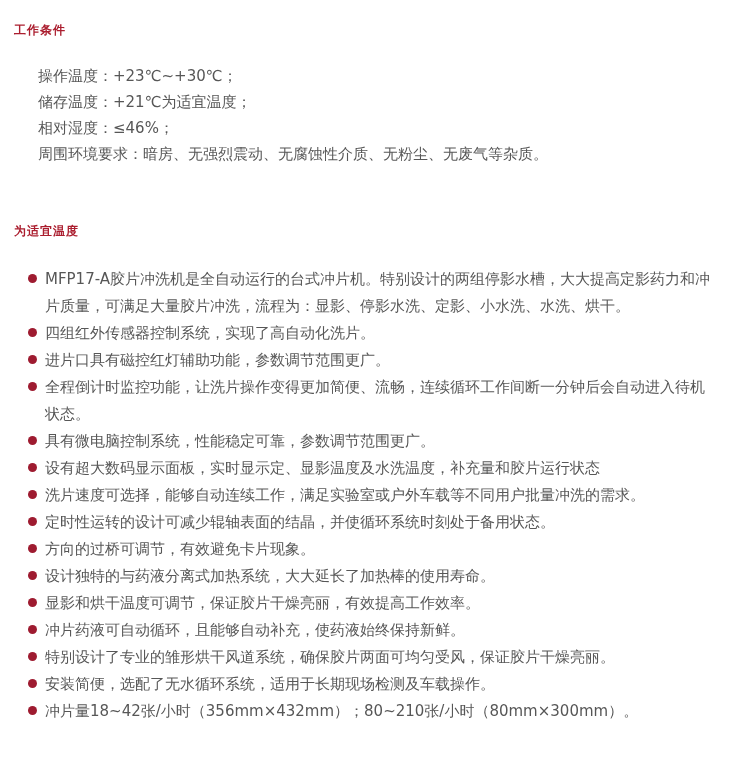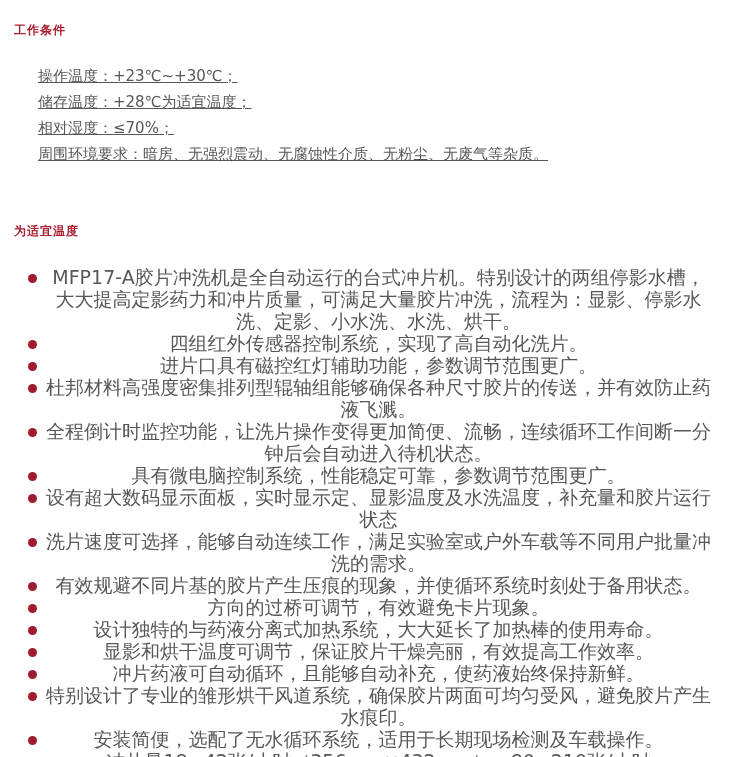--- a/index.html
+++ b/index.html
@@ -28,77 +28,74 @@
     margin:0;
     letter-spacing:1px;
   }
   .cond-lines{
     margin:24px 0 0 24px;
     font-size:15px;
   }
   .cond-line{
     margin:0;
     line-height:26px;
-    text-decoration:underline;
   }
   .section-features{
     margin-top:56px;
   }
   .features{
     list-style:none;
     margin:26px 0 0 0;
     padding:0 0 0 14px;
   }
   .feature-item{
     position:relative;
     padding-left:17px;
-    font-size:19px;
-    line-height:22px;
-    text-align:center;
+    font-size:15px;
+    line-height:27px;
   }
   .dot{
     position:absolute;
     left:0;
     top:8px;
     width:9px;
     height:9px;
     border-radius:50%;
     background:var(--bullet);
   }
 </style>
 </head>
 <body>
 
 <div class="page">
 
   <div class="section">
     <h2 class="section-title">工作条件</h2>
     <div class="cond-lines" id="cond-lines">
         <p class="cond-line">操作温度：+23℃~+30℃；</p>
-        <p class="cond-line">储存温度：+28℃为适宜温度；</p>
-        <p class="cond-line">相对湿度：≤70%；</p>
+        <p class="cond-line">储存温度：+21℃为适宜温度；</p>
+        <p class="cond-line">相对湿度：≤46%；</p>
         <p class="cond-line">周围环境要求：暗房、无强烈震动、无腐蚀性介质、无粉尘、无废气等杂质。</p>
       </div>
   </div>
 
   <div class="section section-features">
     <h2 class="section-title">为适宜温度</h2>
     <ul class="features" id="feature-list">
         <li class="feature-item"><span class="dot"></span><span>MFP17-A胶片冲洗机是全自动运行的台式冲片机。特别设计的两组停影水槽，大大提高定影药力和冲片质量，可满足大量胶片冲洗，流程为：显影、停影水洗、定影、小水洗、水洗、烘干。</span></li>
         <li class="feature-item"><span class="dot"></span><span>四组红外传感器控制系统，实现了高自动化洗片。</span></li>
         <li class="feature-item"><span class="dot"></span><span>进片口具有磁控红灯辅助功能，参数调节范围更广。</span></li>
-        <li class="feature-item"><span class="dot"></span><span>杜邦材料高强度密集排列型辊轴组能够确保各种尺寸胶片的传送，并有效防止药液飞溅。</span></li>
         <li class="feature-item"><span class="dot"></span><span>全程倒计时监控功能，让洗片操作变得更加简便、流畅，连续循环工作间断一分钟后会自动进入待机状态。</span></li>
         <li class="feature-item"><span class="dot"></span><span>具有微电脑控制系统，性能稳定可靠，参数调节范围更广。</span></li>
         <li class="feature-item"><span class="dot"></span><span>设有超大数码显示面板，实时显示定、显影温度及水洗温度，补充量和胶片运行状态</span></li>
         <li class="feature-item"><span class="dot"></span><span>洗片速度可选择，能够自动连续工作，满足实验室或户外车载等不同用户批量冲洗的需求。</span></li>
-        <li class="feature-item"><span class="dot"></span><span>有效规避不同片基的胶片产生压痕的现象，并使循环系统时刻处于备用状态。</span></li>
+        <li class="feature-item"><span class="dot"></span><span>定时性运转的设计可减少辊轴表面的结晶，并使循环系统时刻处于备用状态。</span></li>
         <li class="feature-item"><span class="dot"></span><span>方向的过桥可调节，有效避免卡片现象。</span></li>
         <li class="feature-item"><span class="dot"></span><span>设计独特的与药液分离式加热系统，大大延长了加热棒的使用寿命。</span></li>
         <li class="feature-item"><span class="dot"></span><span>显影和烘干温度可调节，保证胶片干燥亮丽，有效提高工作效率。</span></li>
         <li class="feature-item"><span class="dot"></span><span>冲片药液可自动循环，且能够自动补充，使药液始终保持新鲜。</span></li>
-        <li class="feature-item"><span class="dot"></span><span>特别设计了专业的雏形烘干风道系统，确保胶片两面可均匀受风，避免胶片产生水痕印。</span></li>
+        <li class="feature-item"><span class="dot"></span><span>特别设计了专业的雏形烘干风道系统，确保胶片两面可均匀受风，保证胶片干燥亮丽。</span></li>
         <li class="feature-item"><span class="dot"></span><span>安装简便，选配了无水循环系统，适用于长期现场检测及车载操作。</span></li>
         <li class="feature-item"><span class="dot"></span><span>冲片量18~42张/小时（356mm×432mm）；80~210张/小时（80mm×300mm）。</span></li>
       </ul>
   </div>
 
 </div>
 
 </body></html>

